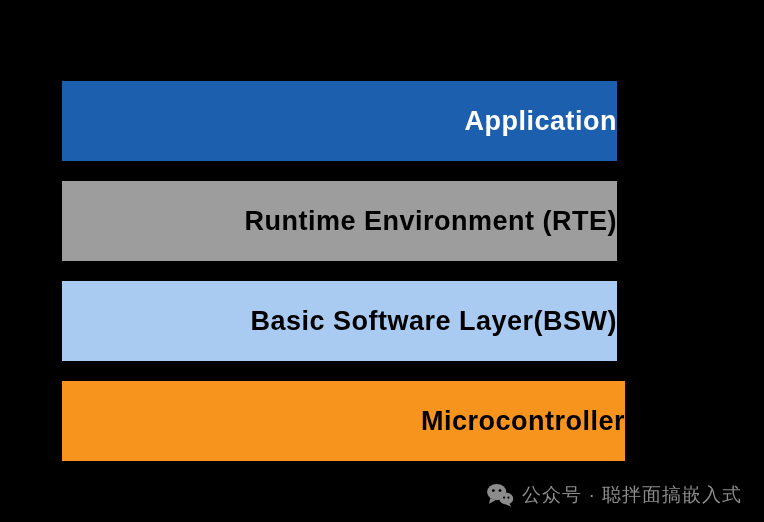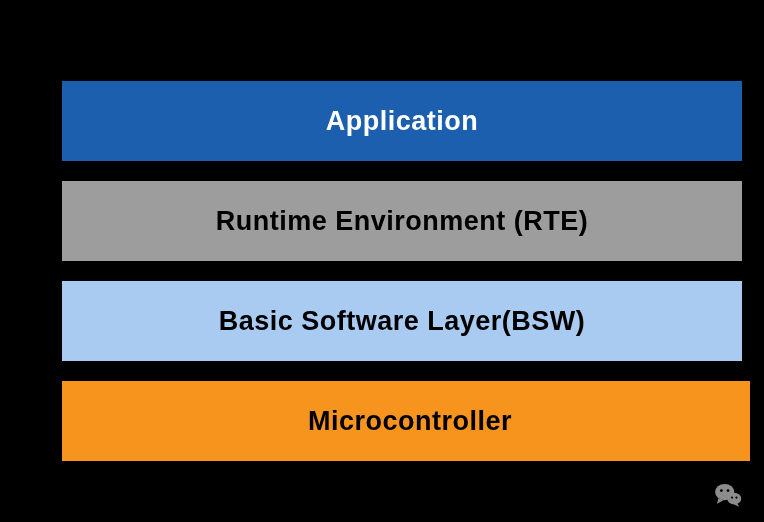--- a/index.html
+++ b/index.html
@@ -11,25 +11,25 @@
     position: relative;
     width: 764px;
     height: 522px;
     background: #000000;
     overflow: hidden;
     font-family: "Liberation Sans", sans-serif;
   }
   .layer {
     position: absolute;
     left: 62px;
-    width: 680px;
+    width: 555px;
     height: 80px;
     display: flex;
     align-items: center;
-    justify-content: center;
+    justify-content: flex-end;
   }
   .layer-label {
     font-size: 27px;
     font-weight: bold;
     letter-spacing: 0.5px;
     white-space: nowrap;
   }
   #layer-0 { top: 81px; }
   #layer-1 { top: 181px; }
   #layer-2 { top: 281px; }
@@ -82,15 +82,16 @@
         <ellipse cx="14.5" cy="13" rx="13" ry="11" fill="#8c8c8c"></ellipse>
         <polygon points="6,21.5 4,29 13,24" fill="#8c8c8c"></polygon>
         <circle cx="10" cy="11" r="1.9" fill="#000000"></circle>
         <circle cx="19" cy="11" r="1.9" fill="#000000"></circle>
         <ellipse cx="27.5" cy="22" rx="9.5" ry="8" fill="#8c8c8c"></ellipse>
         <polygon points="31.5,28.5 34.5,33 27,29.8" fill="#8c8c8c"></polygon>
         <circle cx="24.5" cy="20.5" r="1.5" fill="#000000"></circle>
         <circle cx="30.5" cy="20.5" r="1.5" fill="#000000"></circle>
       </svg>
     </span>
+    <span>公众号 · 聪拌面搞嵌入式</span>
   </div>
 
 </div>
 
 </body></html>

